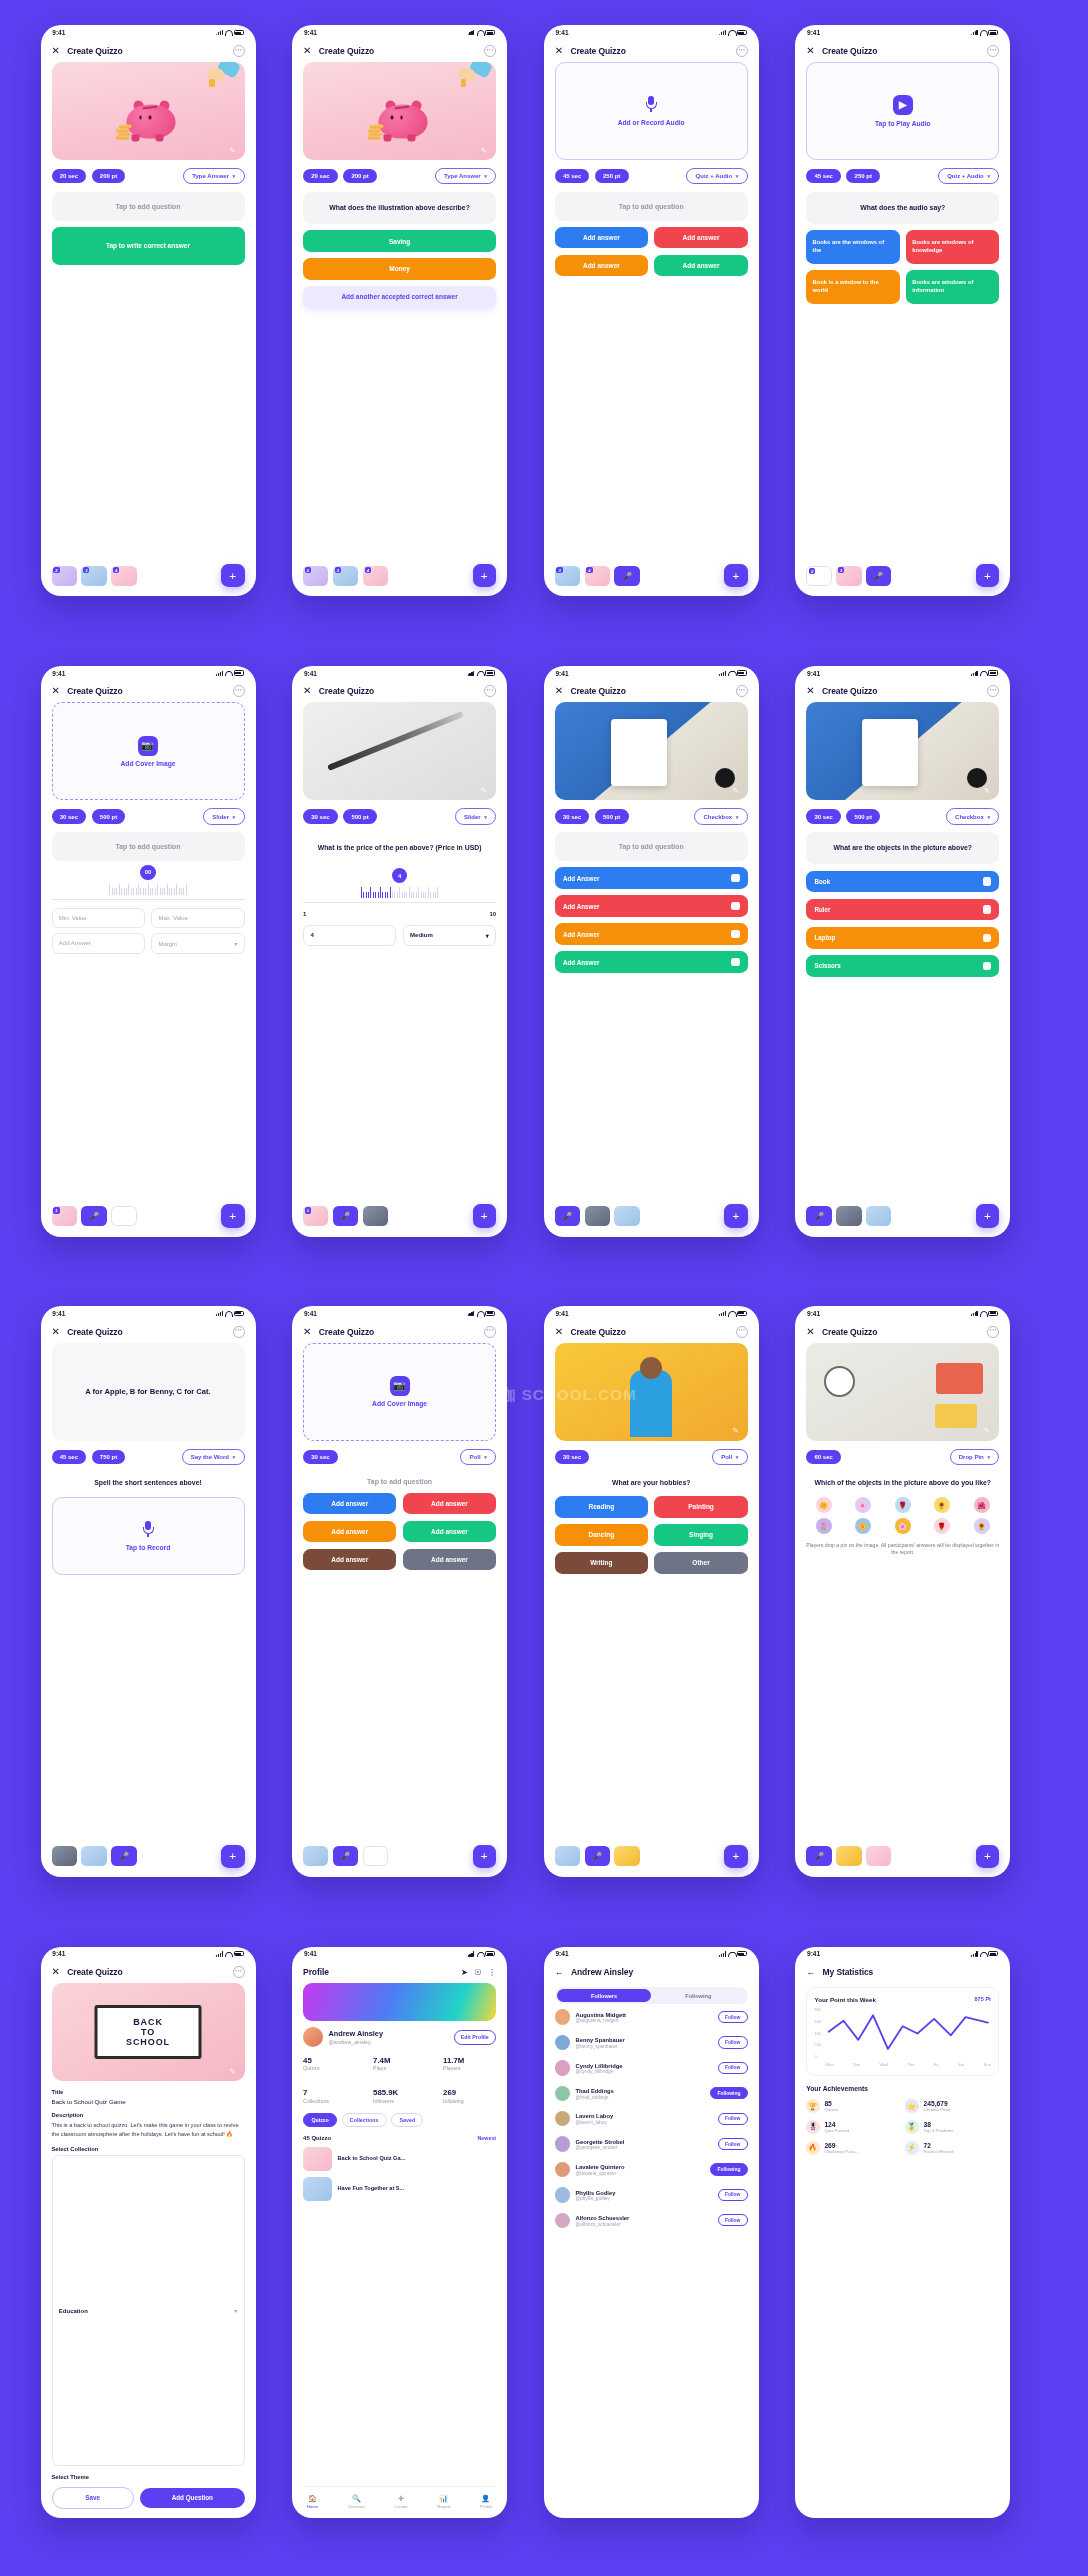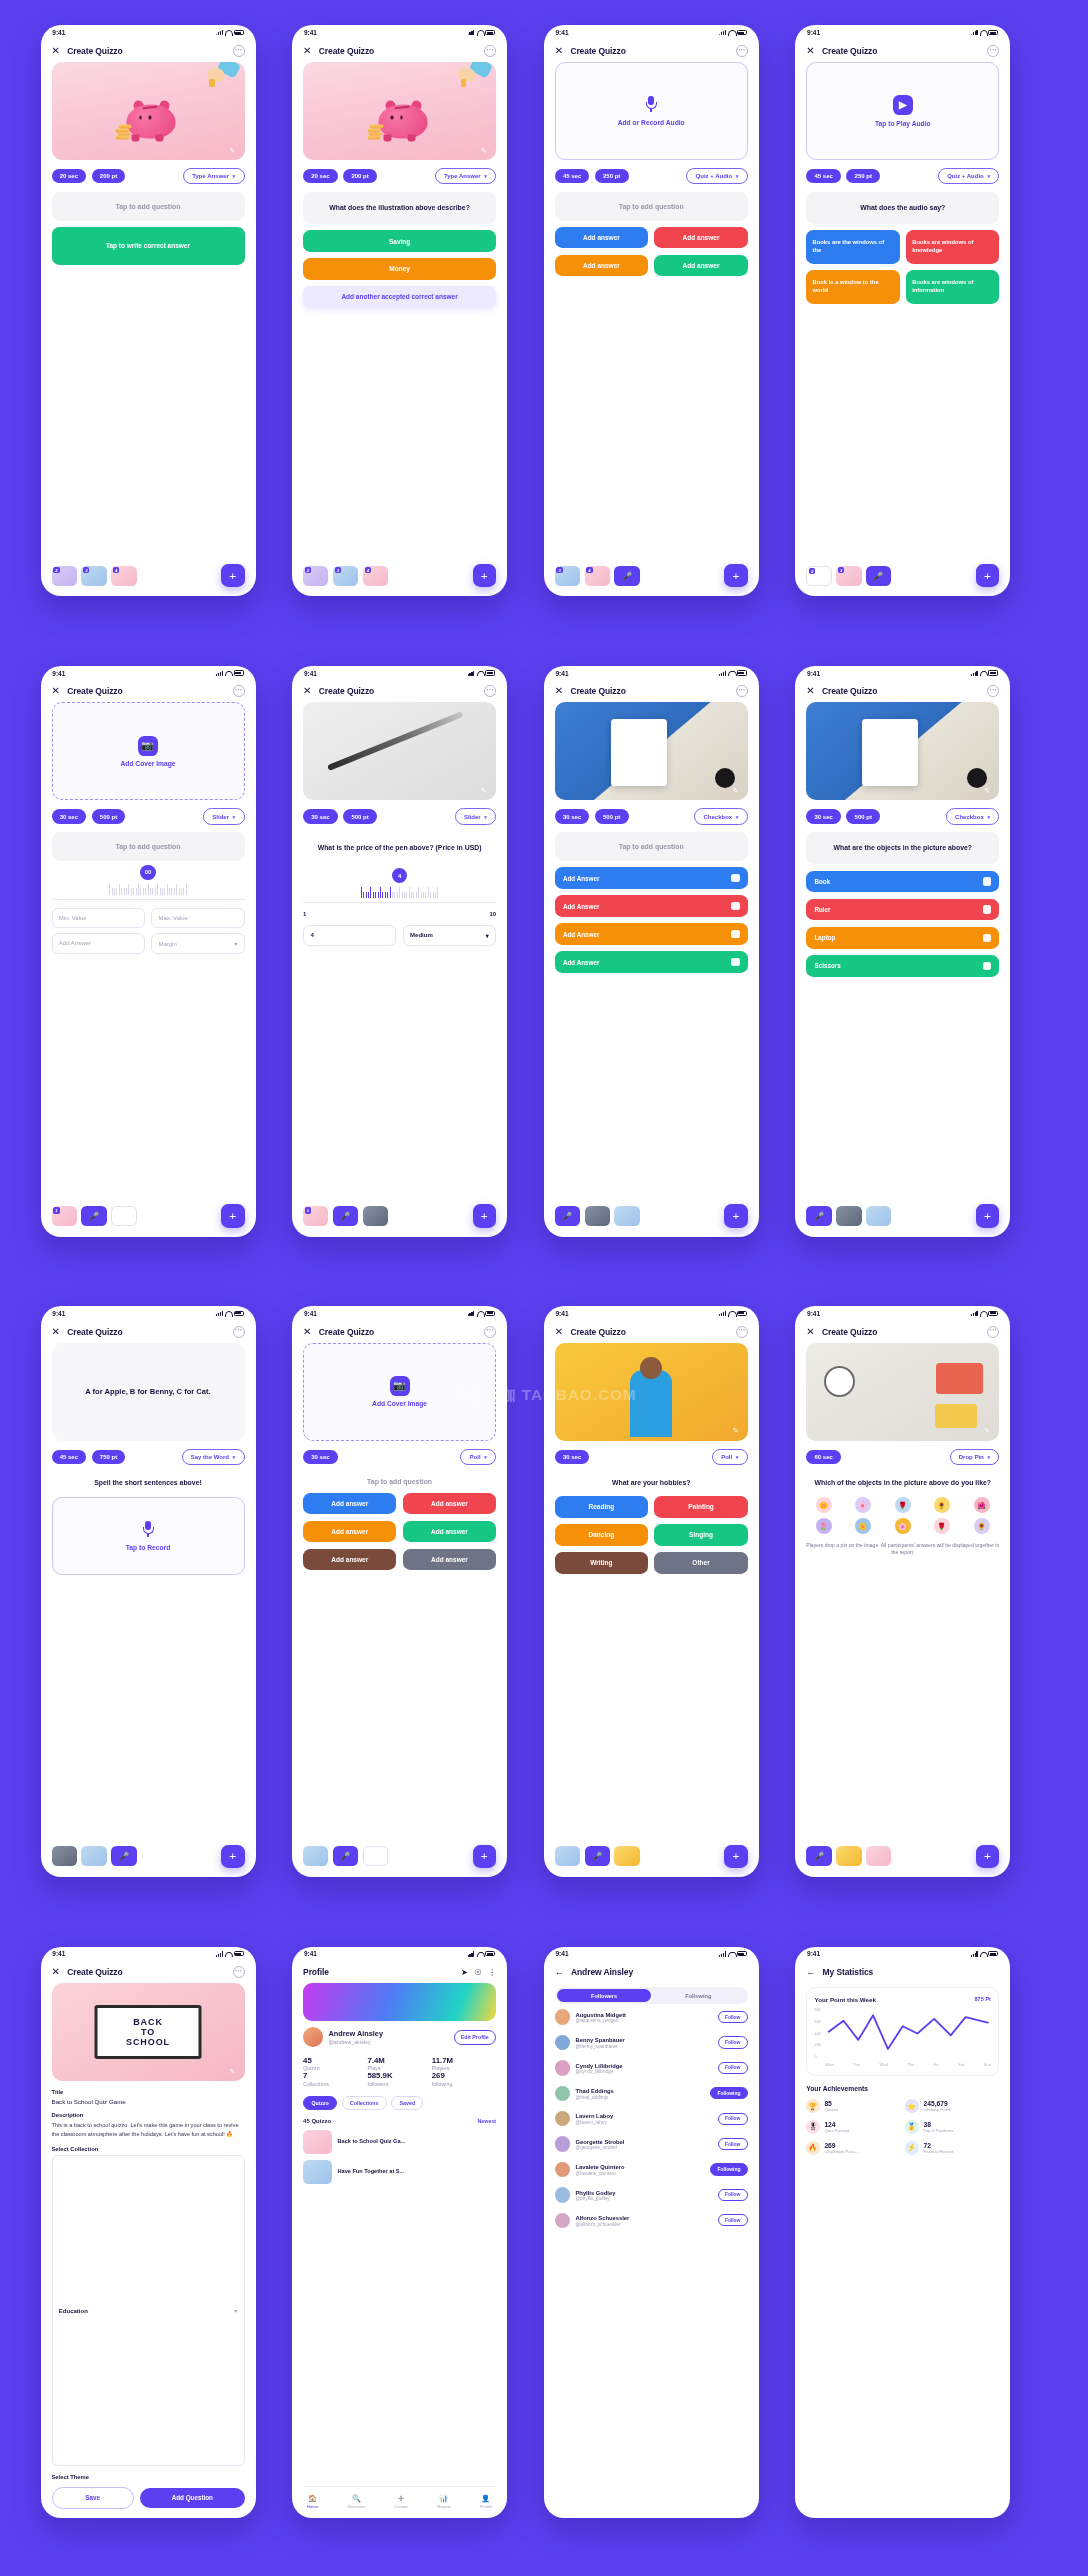--- a/index.html
+++ b/index.html
@@ -223,21 +223,21 @@
   .field.sel { display:flex;align-items:center;justify-content:space-between; }
 
   
   .pcover { height: 38px; border-radius: 9px; background: linear-gradient(110deg,#C53AF0,#4F7BF5 45%,#21D4C6 80%,#F5D93B); }
   .prow { display:flex; align-items:center; gap: 5.4px; margin-top: 6.3px; }
   .avatar { width:20px;height:20px;border-radius:50%;background:linear-gradient(140deg,#F5A97C,#D97455); flex:0 0 auto;}
   .pname { font-size: 7.3px; font-weight: 700; color:#1b1340; }
   .phandle { font-size: 5.3px; color: #9A96A9; margin-top: 0.9px;}
   .editbtn { margin-left:auto; border:0.9px solid #5B3FF0; color:#5B3FF0; font-size:5.3px; font-weight:600;
     padding: 3.2px 6.3px; border-radius: 11px;}
-  .stats { display:grid; grid-template-columns: repeat(3,1fr); gap: 0; margin-top: 8.2px; text-align:left;}
+  .stats { display:grid; grid-template-columns: repeat(3,1fr); gap: 17px; margin-top: 8.2px; text-align:left;}
   .stats .v { font-size: 7.8px; font-weight:700; color:#1b1340;}
   .stats .k { font-size: 5.3px; color:#9A96A9; margin-top:0.9px;}
   .segrow { display:flex; gap:4.5px; margin-top: 8.2px; align-items:center;}
   .seg { border:0.9px solid #DDD8EE; color:#5B3FF0; font-size:5.3px; font-weight:600; padding:3.2px 7.3px;border-radius:11px;}
   .seg.active { background:#5B3FF0; color:#fff; border-color:#5B3FF0;}
   .listhead { display:flex;align-items:center; margin-top: 8.2px; }
   .listhead .lt { font-size:6px;font-weight:700;color:#1b1340;}
   .listhead .sort { margin-left:auto; font-size:5.3px;color:#5B3FF0;font-weight:600;}
   .qitem { display:flex; gap:5.4px; align-items:center; margin-top: 6.3px; }
   .qthumb { width: 29px;height:23.6px;border-radius:5.4px;flex:0 0 auto;}
@@ -1379,15 +1379,15 @@
             <span class="ic" style="background:#E0EEFD">⚡</span>
             <span>
               <div class="v">72</div>
               <div class="k">Fastest Record</div>
             </span>
           </div>
       </div>
     </div>
   </div>
 
-  <div class="watermark">早道大咖 TAOBAO.COM</div>
+  <div class="watermark">早道大咖 SCHOOL.COM</div>
 </div>
 
 
 </body></html>

